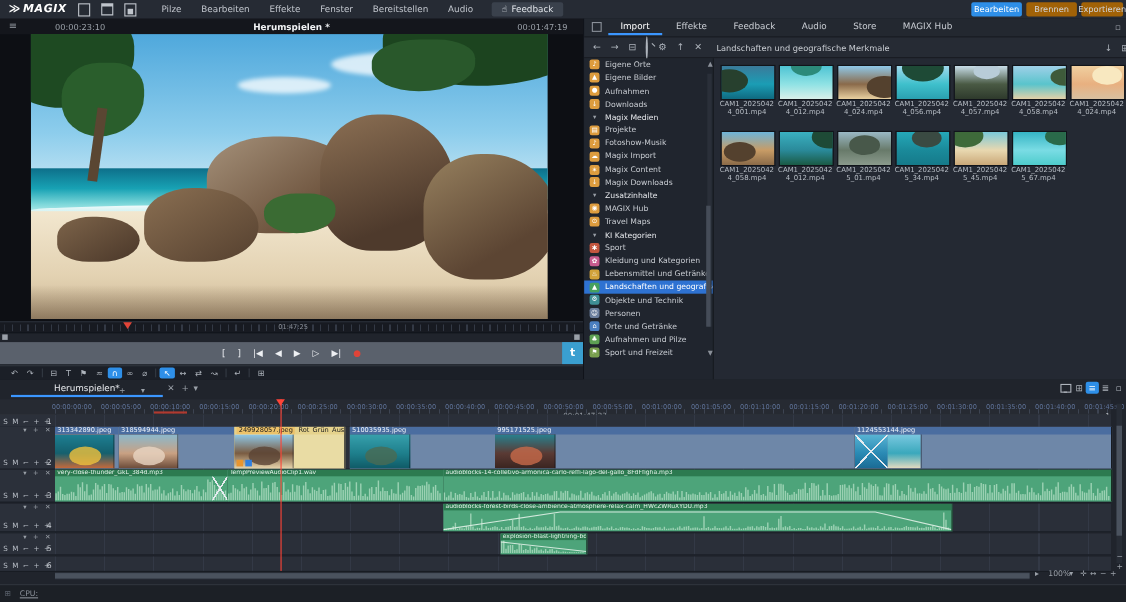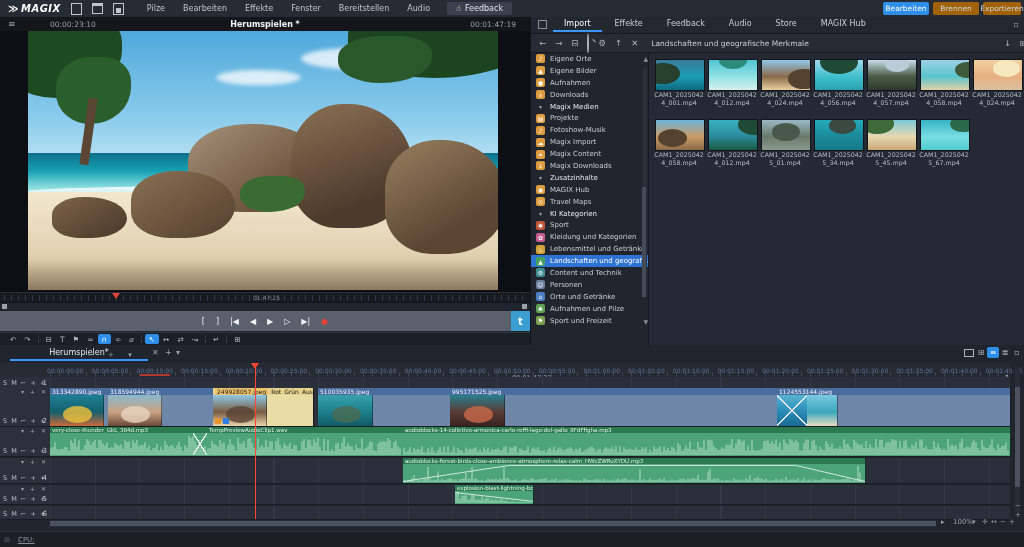--- a/index.html
+++ b/index.html
@@ -340,21 +340,21 @@
         <div class="sb-item">
           <span class="sb-ic" style="background: rgb(209, 162, 58);">♨</span>
           <span>Lebensmittel und Getränke</span>
         </div>
         <div class="sb-item selected">
           <span class="sb-ic" style="background: rgb(70, 160, 94);">▲</span>
           <span>Landschaften und geografisch...</span>
         </div>
         <div class="sb-item">
           <span class="sb-ic" style="background: rgb(63, 143, 150);">⚙</span>
-          <span>Content und Technik</span>
+          <span>Objekte und Technik</span>
         </div>
         <div class="sb-item">
           <span class="sb-ic" style="background: rgb(107, 127, 158);">☺</span>
           <span>Personen</span>
         </div>
         <div class="sb-item">
           <span class="sb-ic" style="background: rgb(74, 127, 193);">⌂</span>
           <span>Orte und Getränke</span>
         </div>
         <div class="sb-item">

